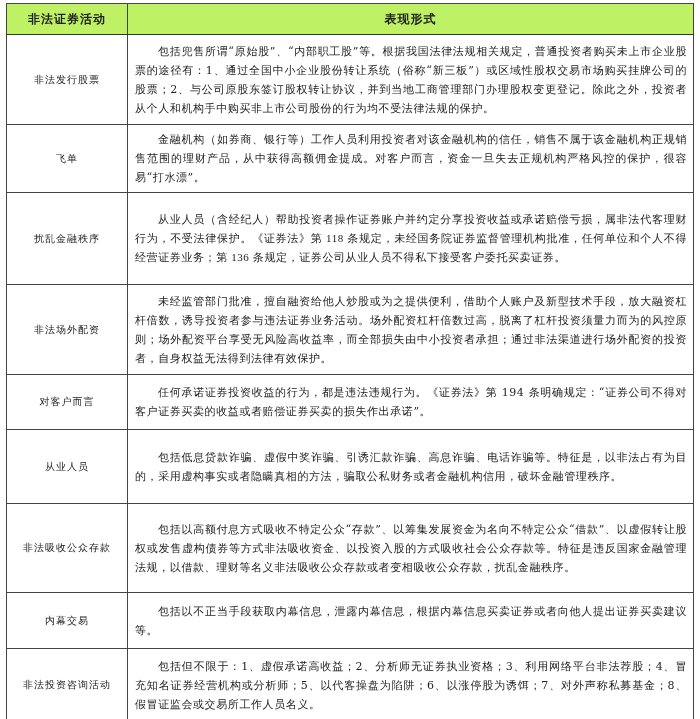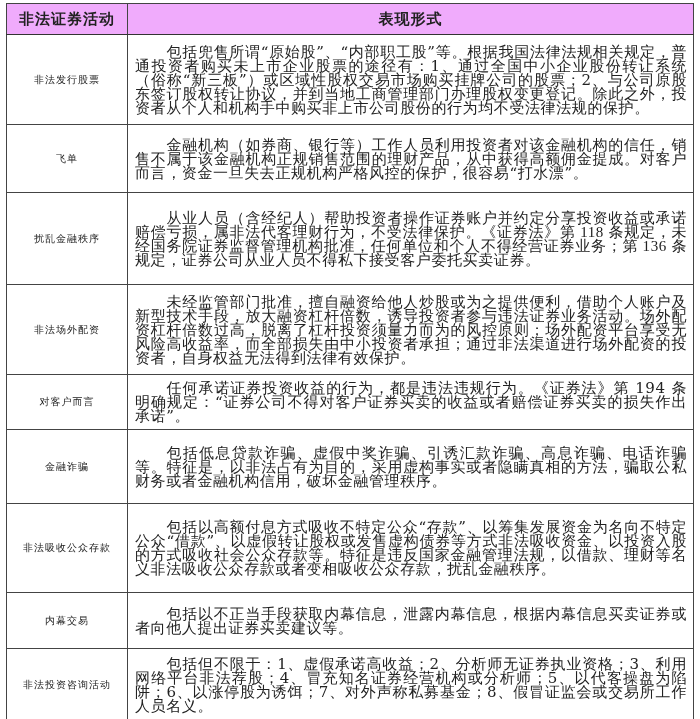--- a/index.html
+++ b/index.html
@@ -28,36 +28,36 @@
       border: 1.5px solid #333333;
     }
     col.c1 { width: 121px; }
     col.c2 { width: 566px; }
     th, td {
       border: 1px solid #444444;
       padding: 0;
       vertical-align: middle;
     }
     thead th {
-      background: #f0abfc;
+      background: #bef264;
       height: 30px;
-      font-size: 15px;
+      font-size: 12px;
       font-weight: bold;
       text-align: center;
       letter-spacing: 1px;
       border-bottom: 1.5px solid #333;
     }
     td.activity {
       text-align: center;
       font-size: 10px;
       letter-spacing: 1px;
     }
     td.desc {
-      font-size: 15px;
-      line-height: 14px;
+      font-size: 11px;
+      line-height: 19px;
       padding: 3px 6px 3px 7px;
       text-align: justify;
       text-indent: 2.1em;
       letter-spacing: 0.6px;
     }
     tr.r1 td { height: 83px; }
     tr.r2 td { height: 61px; }
     tr.r3 td { height: 85px; font-family: Liberation Serif, serif; }
     tr.r4 td { height: 83px; }
     tr.r5 td { height: 48px; }
@@ -96,21 +96,21 @@
       </tr>
       <tr class="r4">
         <td class="activity">非法场外配资</td>
         <td class="desc">未经监管部门批准，擅自融资给他人炒股或为之提供便利，借助个人账户及新型技术手段，放大融资杠杆倍数，诱导投资者参与违法证券业务活动。场外配资杠杆倍数过高，脱离了杠杆投资须量力而为的风控原则；场外配资平台享受无风险高收益率，而全部损失由中小投资者承担；通过非法渠道进行场外配资的投资者，自身权益无法得到法律有效保护。</td>
       </tr>
       <tr class="r5">
         <td class="activity">对客户而言</td>
         <td class="desc">任何承诺证券投资收益的行为，都是违法违规行为。《证券法》第 194 条明确规定：“证券公司不得对客户证券买卖的收益或者赔偿证券买卖的损失作出承诺”。</td>
       </tr>
       <tr class="r6">
-        <td class="activity">金融诈骗</td>
+        <td class="activity">从业人员</td>
         <td class="desc">包括低息贷款诈骗、虚假中奖诈骗、引诱汇款诈骗、高息诈骗、电话诈骗等。特征是，以非法占有为目的，采用虚构事实或者隐瞒真相的方法，骗取公私财务或者金融机构信用，破坏金融管理秩序。</td>
       </tr>
       <tr class="r7">
         <td class="activity">非法吸收公众存款</td>
         <td class="desc">包括以高额付息方式吸收不特定公众“存款”、以筹集发展资金为名向不特定公众“借款”、以虚假转让股权或发售虚构债券等方式非法吸收资金、以投资入股的方式吸收社会公众存款等。特征是违反国家金融管理法规，以借款、理财等名义非法吸收公众存款或者变相吸收公众存款，扰乱金融秩序。</td>
       </tr>
       <tr class="r8">
         <td class="activity">内幕交易</td>
         <td class="desc">包括以不正当手段获取内幕信息，泄露内幕信息，根据内幕信息买卖证券或者向他人提出证券买卖建议等。</td>
       </tr>

